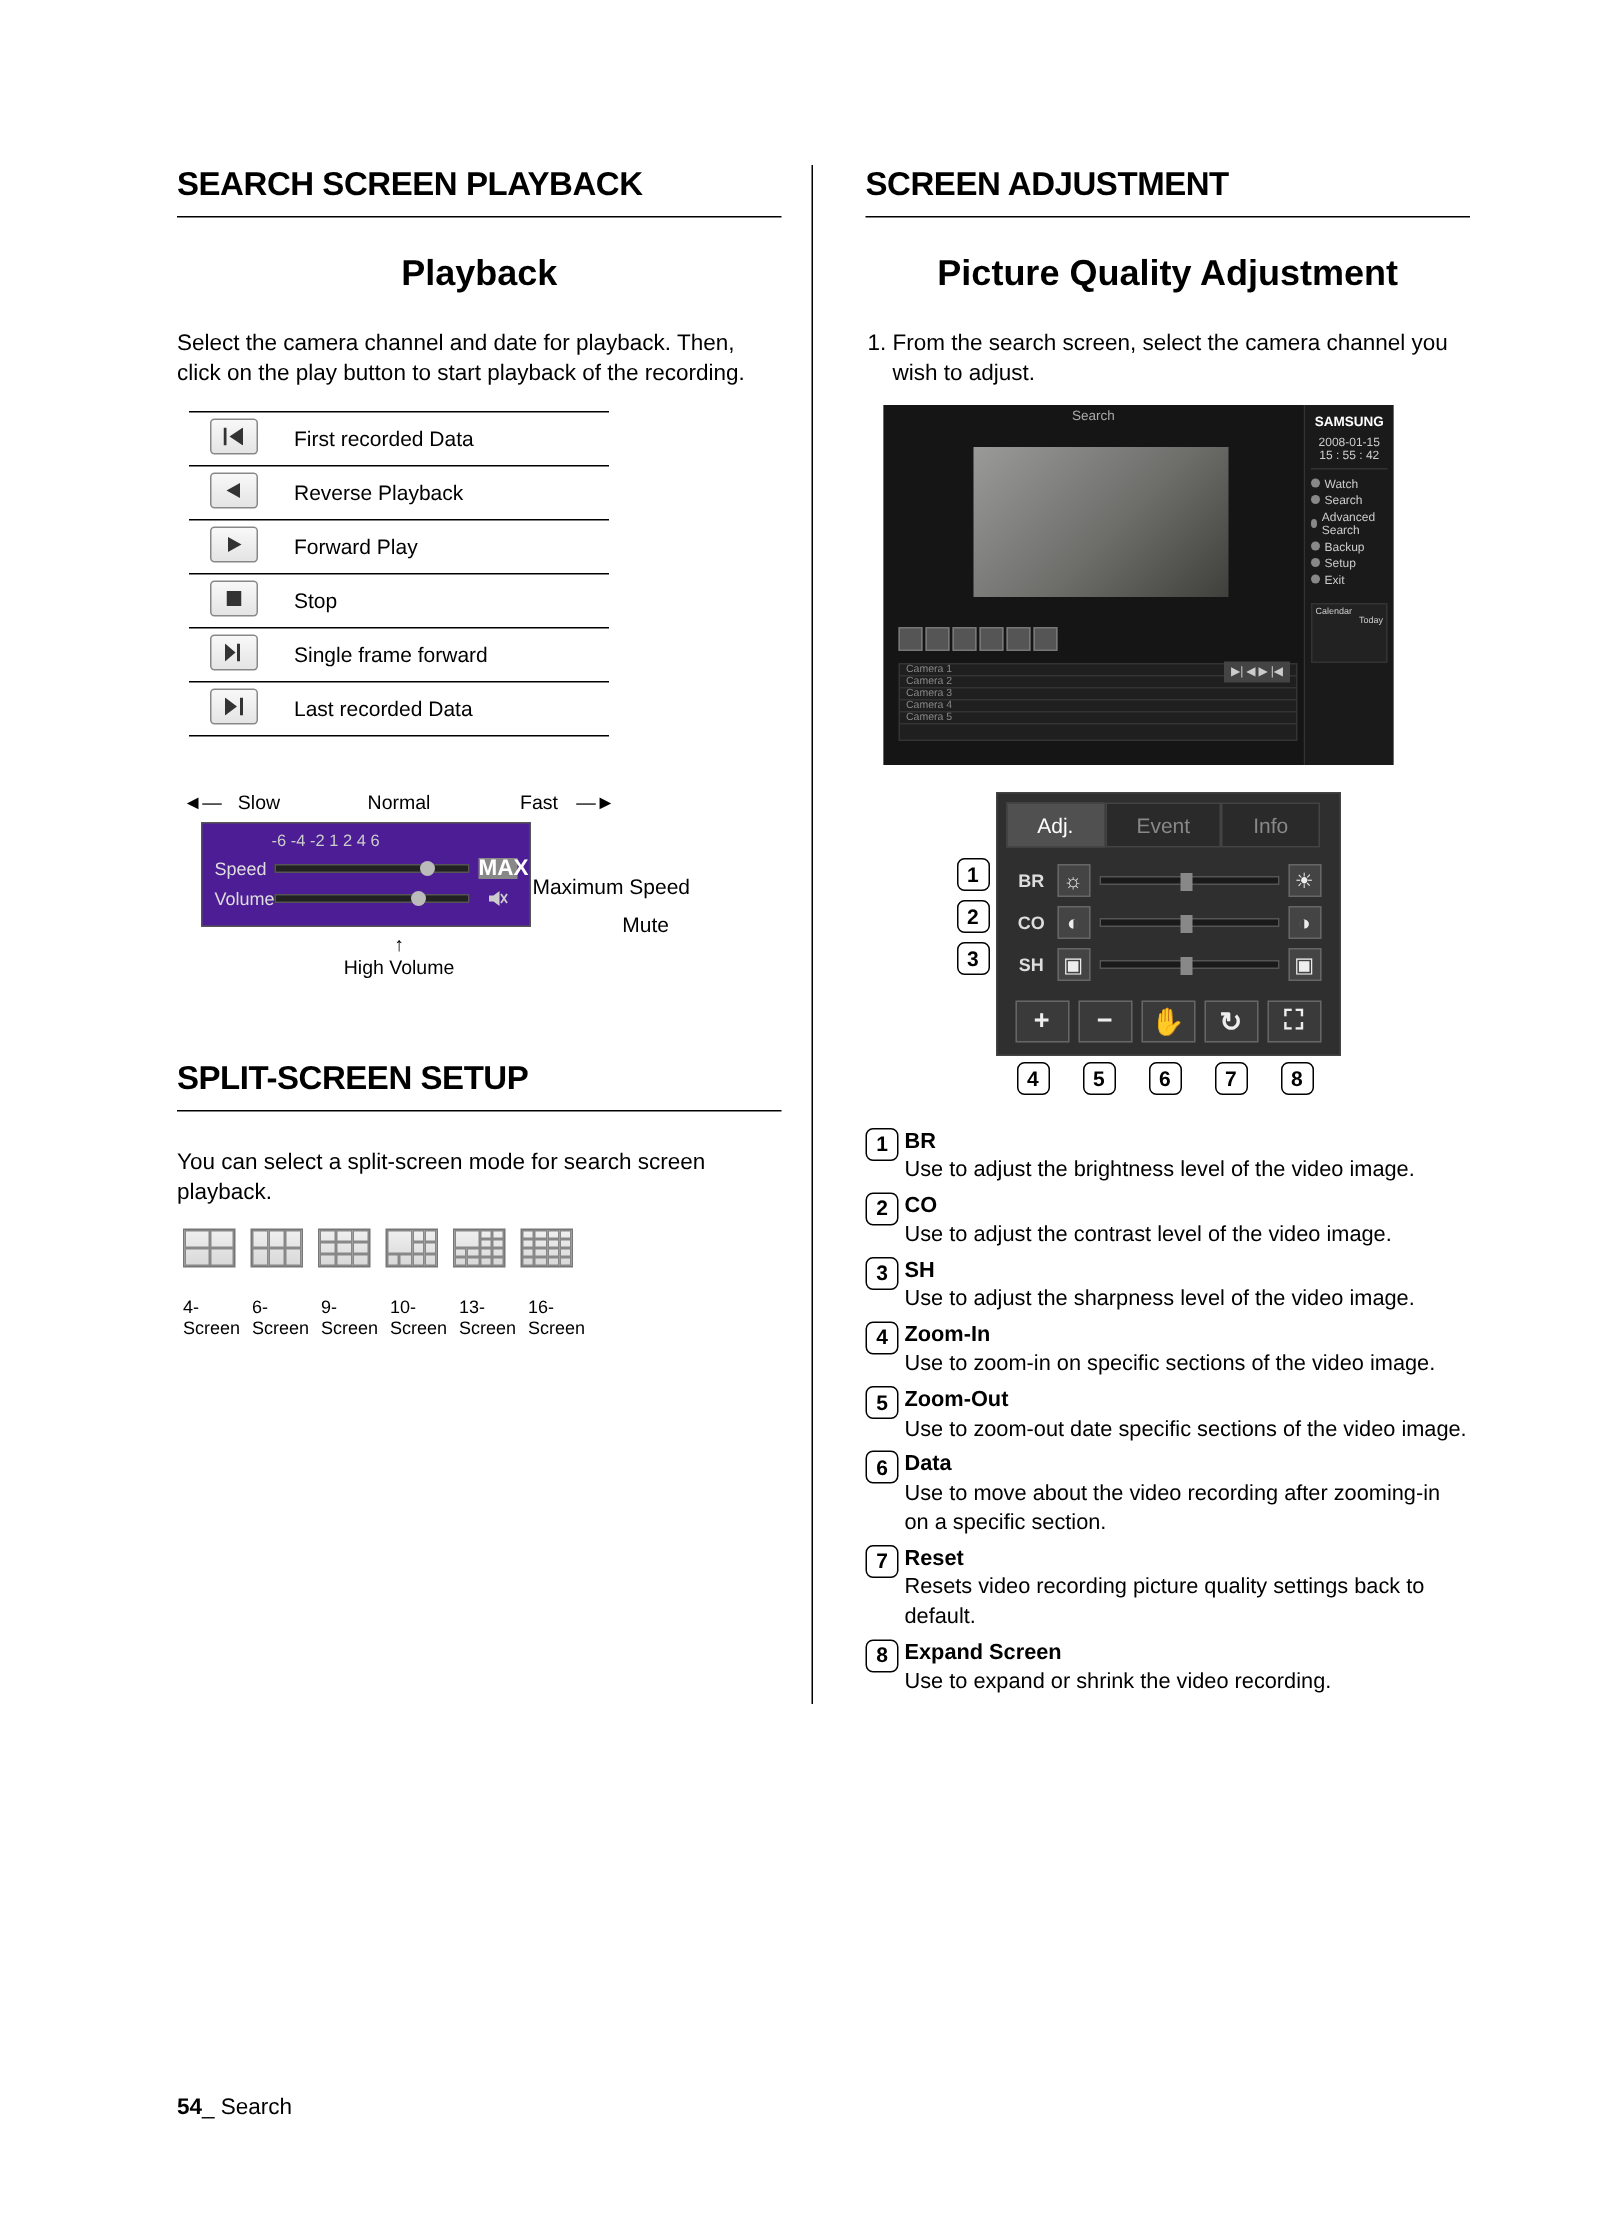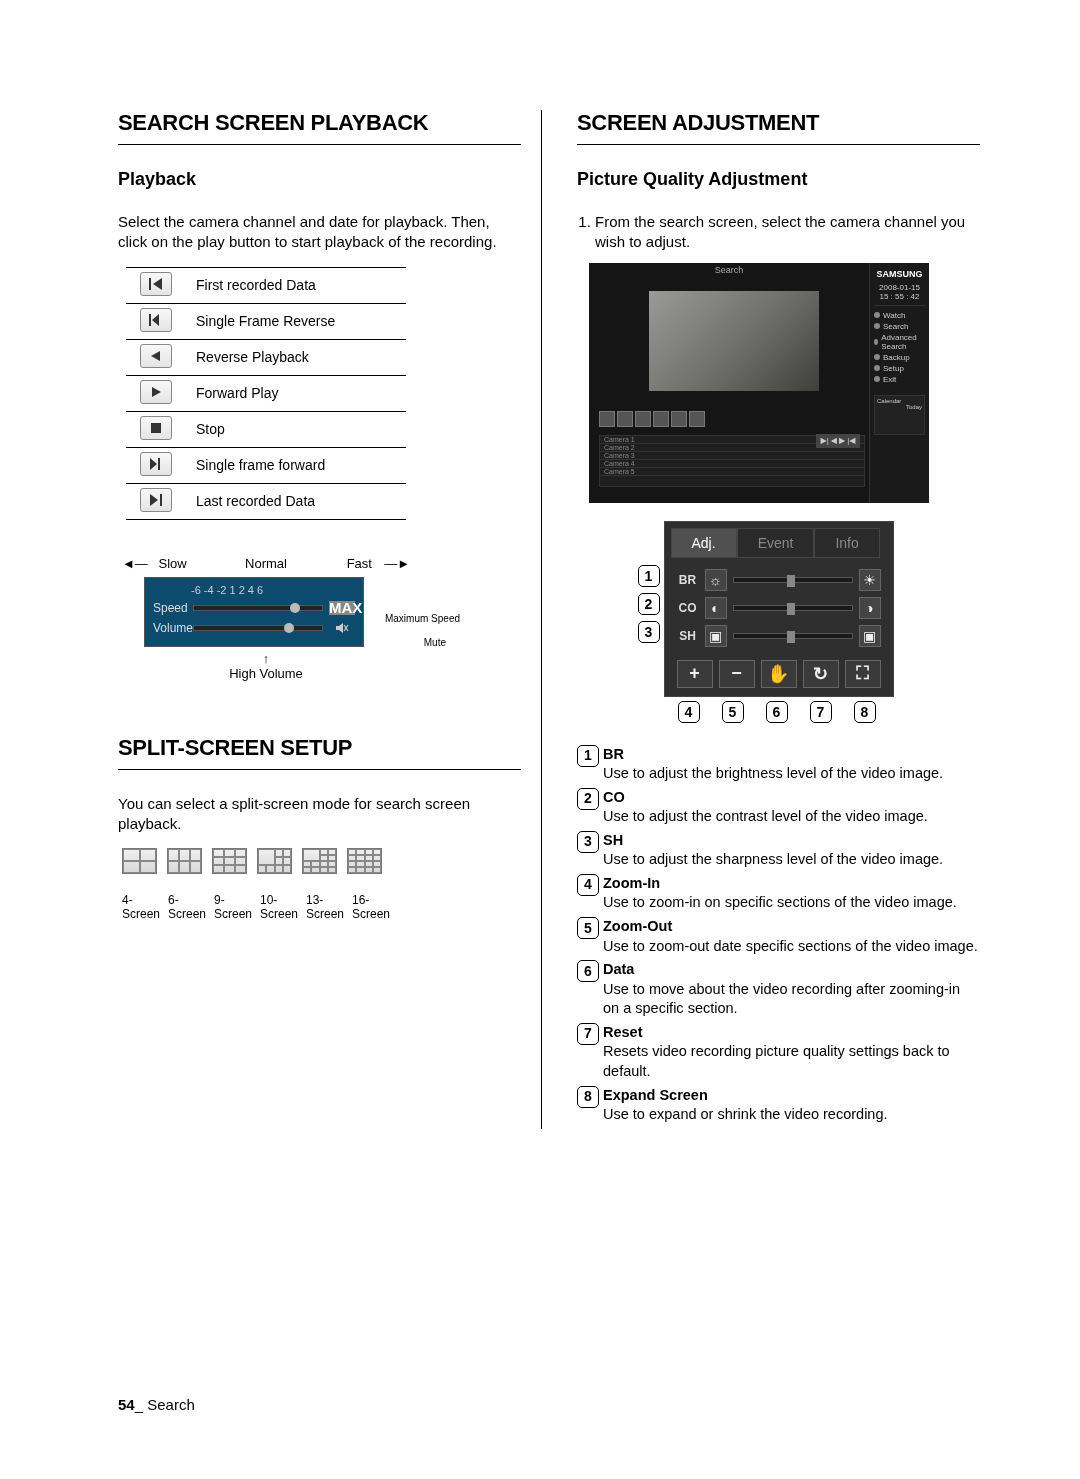--- a/index.html
+++ b/index.html
@@ -19,23 +19,24 @@
   .right-col { padding-left: 0; }
   h1 {
     font-size: 22px;
     font-weight: bold;
     border-bottom: 1.5px solid #000;
     padding-bottom: 8px;
     margin-bottom: 24px;
     letter-spacing: -0.3px;
   }
   h2 {
-    font-size: 18px;
+    font-size: 24px;
     font-weight: bold;
     margin-bottom: 22px;
+    text-align: center;
   }
   p.intro { font-size: 15px; line-height: 1.35; margin-bottom: 14px; }
   table.playback {
     width: 280px;
     border-collapse: collapse;
     margin-left: 8px;
     margin-bottom: 36px;
     font-size: 14px;
   }
   table.playback td {
@@ -60,28 +61,28 @@
   }
   .icon-btn svg { position: absolute; left: 50%; top: 50%; transform: translate(-50%,-50%); }
   
   .speed-panel-wrap { width: 280px; margin-left: 8px; margin-bottom: 54px; }
   .speed-labels { display: flex; justify-content: space-around; font-size: 13px; margin-bottom: 6px; position: relative; }
   .speed-labels span { flex: 1; text-align: center; }
   .speed-labels .arrow-l, .speed-labels .arrow-r { position: absolute; top: 0; font-size: 13px; }
   .speed-labels .arrow-l { left: -4px; }
   .speed-labels .arrow-r { right: -4px; }
   .speed-box {
-    background: #0c4a6e;
+    background: #4c1d95;
     border: 1px solid #555;
     color: #ccc;
     font-size: 12px;
     padding: 6px 8px 8px 8px;
     position: relative;
     width: 220px;
-    margin-left: 18px;
+    margin-left: 8px;
   }
   .tick-row { display: flex; justify-content: space-between; font-size: 11px; color: #ccc; padding: 0 8px 2px 38px; }
   .slider-row { display: flex; align-items: center; height: 20px; }
   .slider-row .lbl { width: 40px; font-size: 12px; color: #ddd; }
   .slider-track {
     flex: 1; height: 6px; background: #222; border: 1px solid #555;
     position: relative; margin-right: 6px;
   }
   .slider-thumb {
     width: 10px; height: 10px; background: #bbb; border-radius: 50%;
@@ -89,21 +90,21 @@
   }
   .max-box {
     width: 26px; height: 14px; background: #888; color: #fff;
     font-size: 15px; text-align: center; line-height: 14px;
     font-weight: bold;
   }
   .mute-box {
     width: 26px; height: 14px;
     display:flex;align-items:center;justify-content:center;
   }
-  .side-label { position: absolute; font-size: 10px; }
+  .side-label { position: absolute; font-size: 14px; }
   .side-max { right: -54px; top: 36px; line-height: 1.1; }
   .side-mute { right: -40px; top: 60px; }
   .bottom-arrow { text-align: center; font-size: 13px; margin-top: 4px; }
   
   .split-icons { display: flex; gap: 10px; width: 260px; margin-left: 4px; margin-bottom: 6px; }
   .split-icon {
     width: 36px; height: 26px;
     background: linear-gradient(#f0f0f0,#d8d8d8);
     border: 1px solid #777;
     position: relative;
@@ -214,27 +215,20 @@
     <p class="intro">Select the camera channel and date for playback. Then, click on the play button to start playback of the recording.</p>
 
     <table class="playback">
       <tbody>
           <tr>
         <td class="iconcell"><span class="icon-btn"><svg width="14" height="12">
                   <rect x="0" y="0" width="2" height="12" fill="#333"></rect>
                   <polygon points="13,0 4,6 13,12" fill="#333"></polygon>
                 </svg></span></td>
         <td>First recorded Data</td>
-      </tr>
-      <tr>
-        <td class="iconcell"><span class="icon-btn"><svg width="14" height="12">
-                  <rect x="0" y="0" width="2" height="12" fill="#333"></rect>
-                  <polygon points="10,0 3,6 10,12" fill="#333"></polygon>
-                </svg></span></td>
-        <td>Single Frame Reverse</td>
       </tr>
       <tr>
         <td class="iconcell"><span class="icon-btn"><svg width="12" height="10">
                   <polygon points="10,0 1,5 10,10" fill="#333"></polygon>
                 </svg></span></td>
         <td>Reverse Playback</td>
       </tr>
       <tr>
         <td class="iconcell"><span class="icon-btn"><svg width="12" height="10">
                   <polygon points="2,0 11,5 2,10" fill="#333"></polygon>

